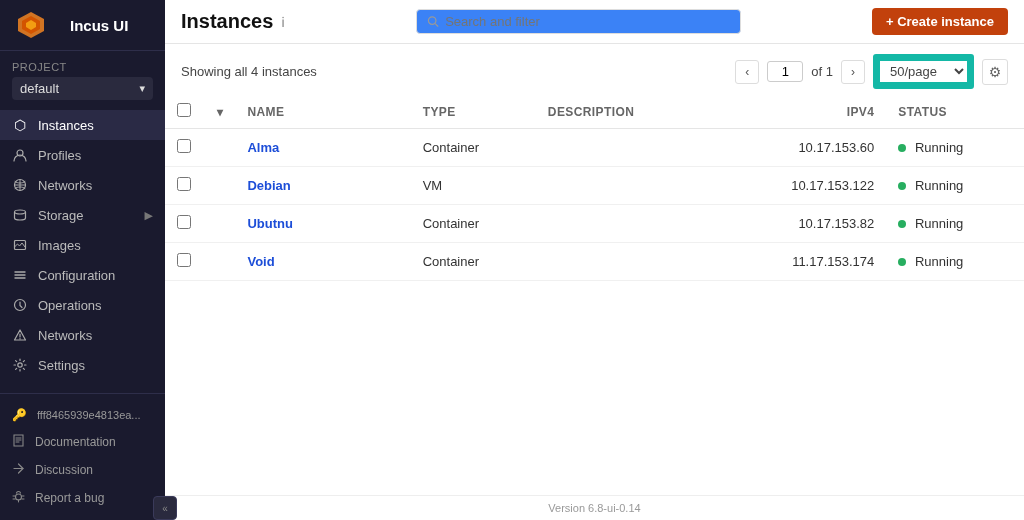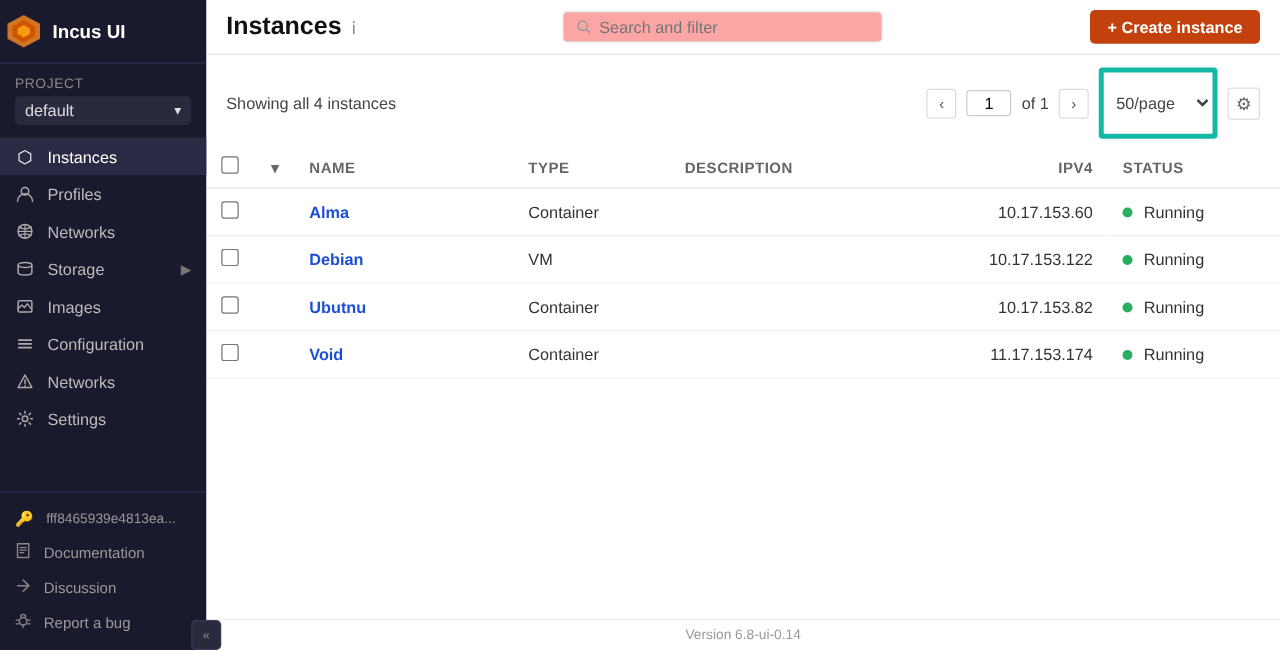--- a/index.html
+++ b/index.html
@@ -12,22 +12,22 @@
       background: #1a1a2e;
       color: #ccc;
       display: flex;
       flex-direction: column;
       height: 100%;
       position: relative;
     }
     #sidebar-header {
       display: flex;
       align-items: center;
-      gap: 8px;
-      padding: 10px 4px;
+      gap: 24px;
+      padding: 10px 16px;
       border-bottom: 1px solid #2e2e4a;
     }
     #sidebar-logo {
       width: 30px;
       height: 30px;
     }
     #sidebar-title {
       color: #fff;
       font-size: 15px;
       font-weight: 600;
@@ -131,25 +131,25 @@
       color: #111;
     }
     #info-icon {
       color: #888;
       font-size: 14px;
       cursor: pointer;
     }
     #search-bar {
       display: flex;
       align-items: center;
-      background: #fca5a5;
+      background: #3b82f6;
       border: 1px solid #ddd;
       border-radius: 4px;
       padding: 4px 10px;
-      width: 256px;
+      width: 325px;
       gap: 6px;
     }
     #search-input {
       border: none;
       background: transparent;
       outline: none;
       font-size: 13px;
       color: #333;
       width: 100%;
     }
@@ -199,23 +199,23 @@
     }
     #page-input {
       width: 36px;
       text-align: center;
       border: 1px solid #ccc;
       border-radius: 3px;
       padding: 2px 4px;
       font-size: 13px;
     }
     #per-page-select {
-      border: 4px solid #14b8a6;
+      border: 7px solid #14b8a6;
       border-radius: 3px;
-      padding: 16px 6px;
+      padding: 2px 6px;
       font-size: 13px;
       color: #444;
       background: #fff;
       cursor: pointer;
     }
     #gear-btn {
       background: none;
       border: 1px solid #ddd;
       border-radius: 3px;
       width: 26px; height: 26px;
@@ -335,20 +335,29 @@
       </span>
       <span>Images</span>
     </div>
     <div class="nav-item">
       <span class="nav-icon">
         <svg width="14" height="14" viewBox="0 0 14 14" fill="none">
             <path d="M2 4h10M2 7h10M2 10h10" stroke="#aaa" stroke-width="1.4" stroke-linecap="round"></path>
           </svg>
       </span>
       <span>Configuration</span>
+    </div>
+    <div class="nav-item">
+      <span class="nav-icon">
+        <svg width="14" height="14" viewBox="0 0 14 14" fill="none">
+            <circle cx="7" cy="7" r="5.5" stroke="#aaa" stroke-width="1.2"></circle>
+            <path d="M7 4v3.5l2 2" stroke="#aaa" stroke-width="1.2" stroke-linecap="round"></path>
+          </svg>
+      </span>
+      <span>Operations</span>
     </div>
     <div class="nav-item">
       <span class="nav-icon">
         <svg width="14" height="14" viewBox="0 0 14 14" fill="none">
             <path d="M7 2L1.5 12h11L7 2z" stroke="#aaa" stroke-width="1.2" stroke-linejoin="round"></path>
             <path d="M7 6v3M7 10.5v.5" stroke="#aaa" stroke-width="1.2" stroke-linecap="round"></path>
           </svg>
       </span>
       <span>Networks</span>
     </div>

